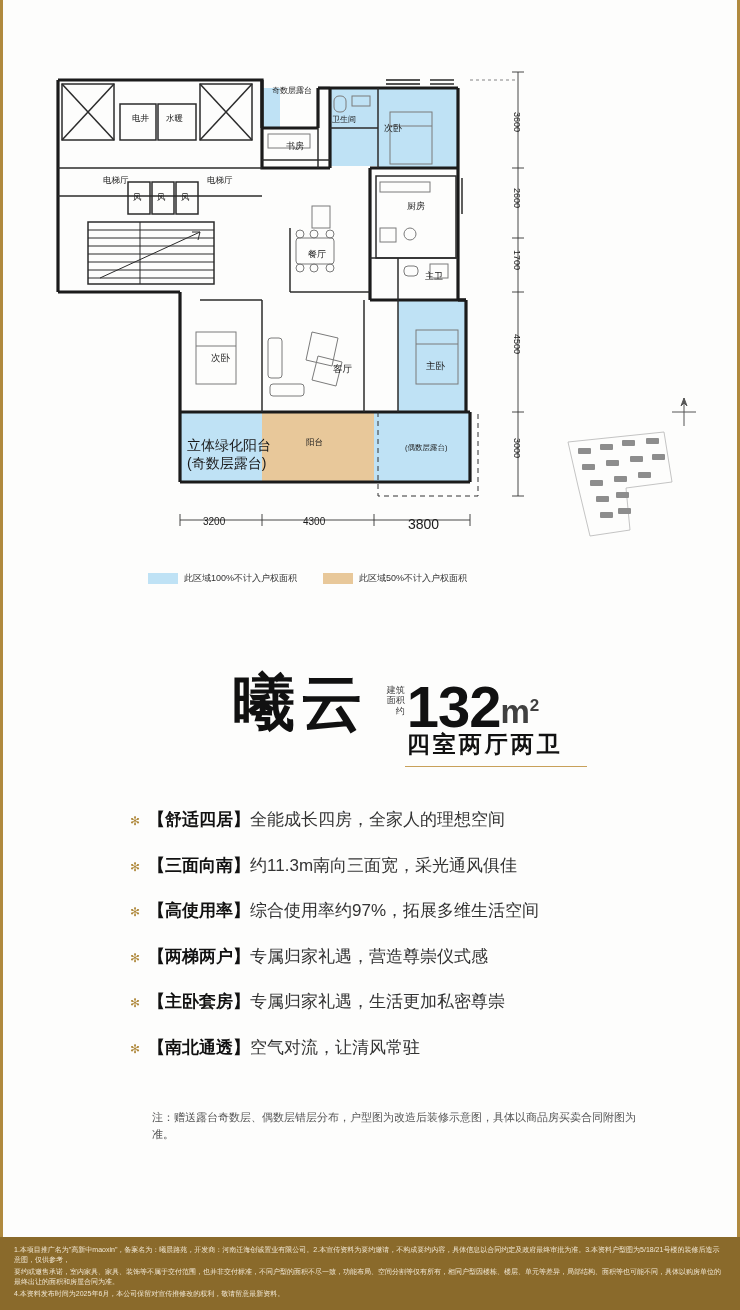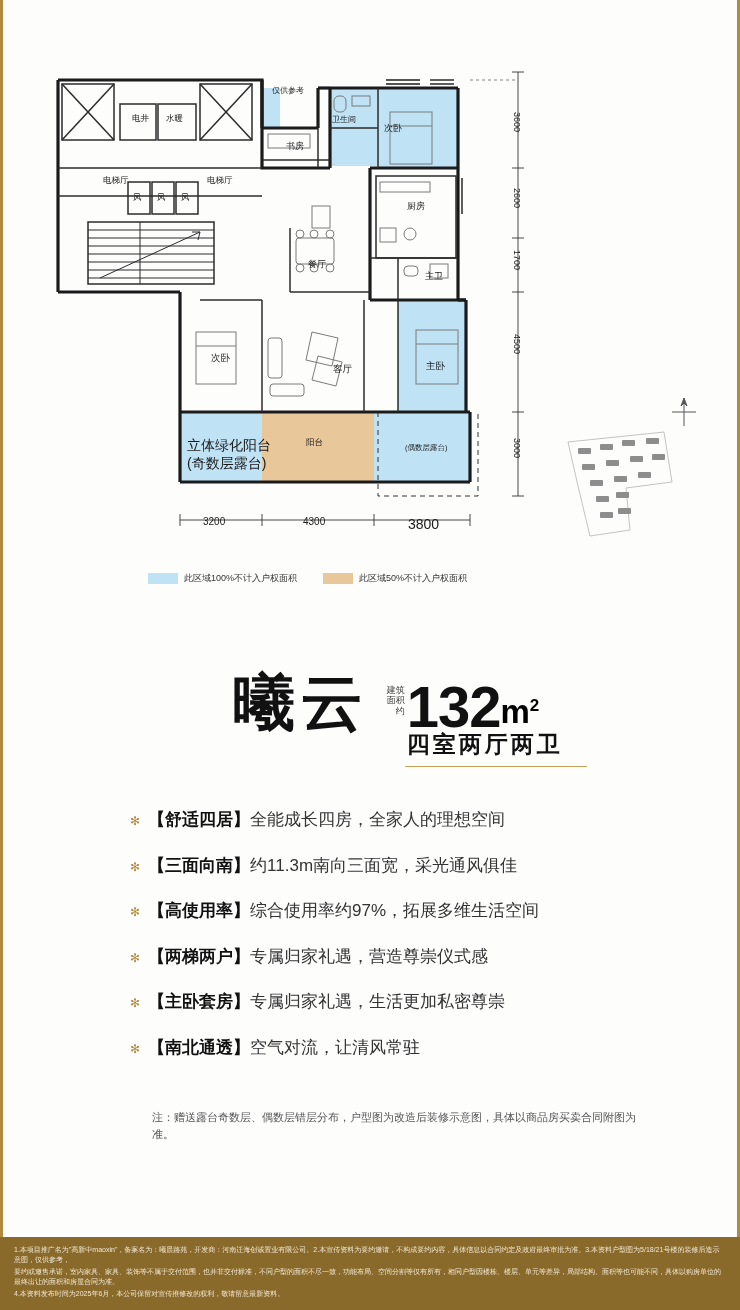--- a/index.html
+++ b/index.html
@@ -96,21 +96,21 @@
     font-family: "Liberation Sans", sans-serif;
     font-size: 58px;
     font-weight: bold;
     line-height: 0.88;
     color: #111;
     letter-spacing: -1px;
   }
   .area-unit {
     font-size: 33px;
     font-weight: bold;
-    color: #000000;
+    color: #404040;
     line-height: 1;
     margin-bottom: 4px;
   }
   .area-unit sup { font-size: 17px; }
   .title-sub {
     position: absolute;
     left: 28px;
     bottom: -26px;
     font-size: 23px;
     font-weight: bold;
@@ -371,31 +371,31 @@
 
       <g transform="translate(684,412)" stroke="#555" stroke-width="1" fill="none">
         <line x1="0" y1="-14" x2="0" y2="14"></line>
         <line x1="-12" y1="0" x2="12" y2="0"></line>
         <path d="M0 -14 L3 -6 L0 -9 L-3 -6 Z" fill="#555"></path>
       </g>
     </svg>
 
     <div style="position:absolute;left:132px;top:113px;font-size:8.5px;">电井</div>
     <div style="position:absolute;left:166px;top:113px;font-size:8.5px;">水暖</div>
-    <div style="position:absolute;left:272px;top:85px;font-size:8px;">仅供参考</div>
+    <div style="position:absolute;left:272px;top:85px;font-size:8px;">奇数层露台</div>
     <div style="position:absolute;left:332px;top:114px;font-size:8px;">卫生间</div>
     <div style="position:absolute;left:384px;top:122px;font-size:9px;">次卧</div>
     <div style="position:absolute;left:286px;top:140px;font-size:9px;">书房</div>
     <div style="position:absolute;left:103px;top:175px;font-size:8.5px;">电梯厅</div>
     <div style="position:absolute;left:207px;top:175px;font-size:8.5px;">电梯厅</div>
     <div style="position:absolute;left:133px;top:192px;font-size:8.5px;">风</div>
     <div style="position:absolute;left:157px;top:192px;font-size:8.5px;">风</div>
     <div style="position:absolute;left:181px;top:192px;font-size:8.5px;">风</div>
     <div style="position:absolute;left:407px;top:200px;font-size:9px;">厨房</div>
-    <div style="position:absolute;left:308px;top:248px;font-size:9px;margin-top:10px;">餐厅</div>
+    <div style="position:absolute;left:308px;top:248px;font-size:9px;">餐厅</div>
     <div style="position:absolute;left:425px;top:270px;font-size:9px;">主卫</div>
     <div style="position:absolute;left:211px;top:352px;font-size:9.5px;">次卧</div>
     <div style="position:absolute;left:333px;top:363px;font-size:9.5px;">客厅</div>
     <div style="position:absolute;left:426px;top:360px;font-size:9.5px;">主卧</div>
     <div style="position:absolute;left:187px;top:436px;font-size:14px;line-height:1.3;white-space:pre-line;text-align:left;">立体绿化阳台
 (奇数层露台)</div>
     <div style="position:absolute;left:306px;top:437px;font-size:8.5px;">阳台</div>
     <div style="position:absolute;left:405px;top:443px;font-size:7.5px;">(偶数层露台)</div>
 
     <div style="position:absolute;left:512px;top:112px;font-size:9px;writing-mode:vertical-rl;">3600</div>

